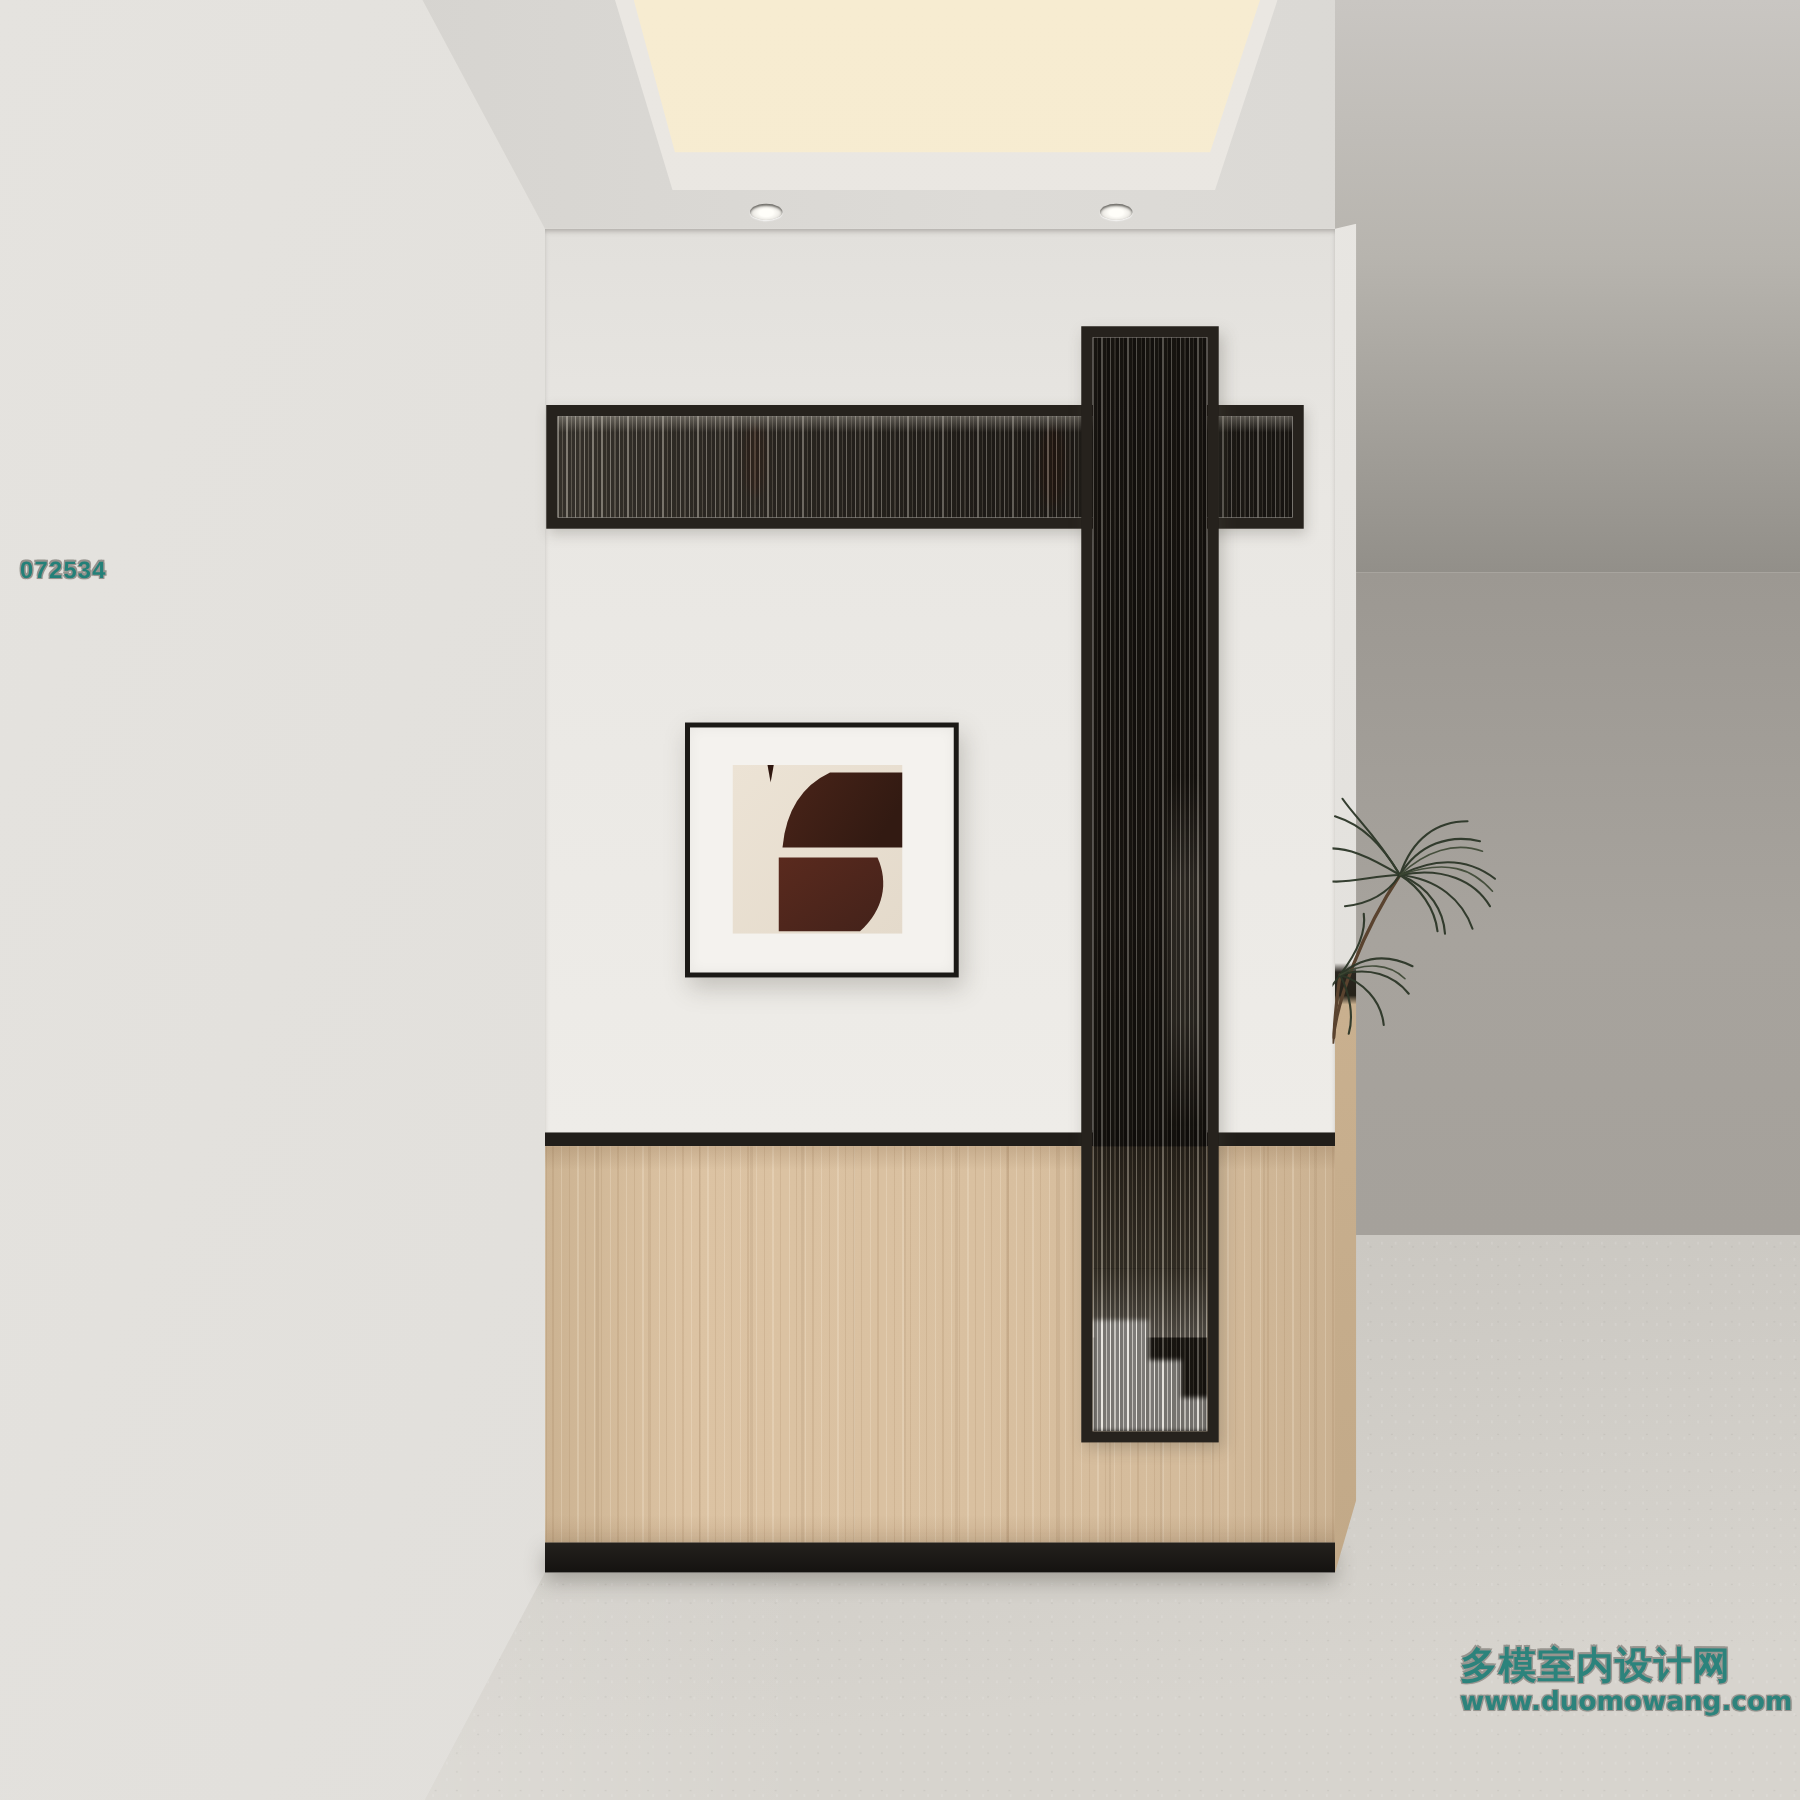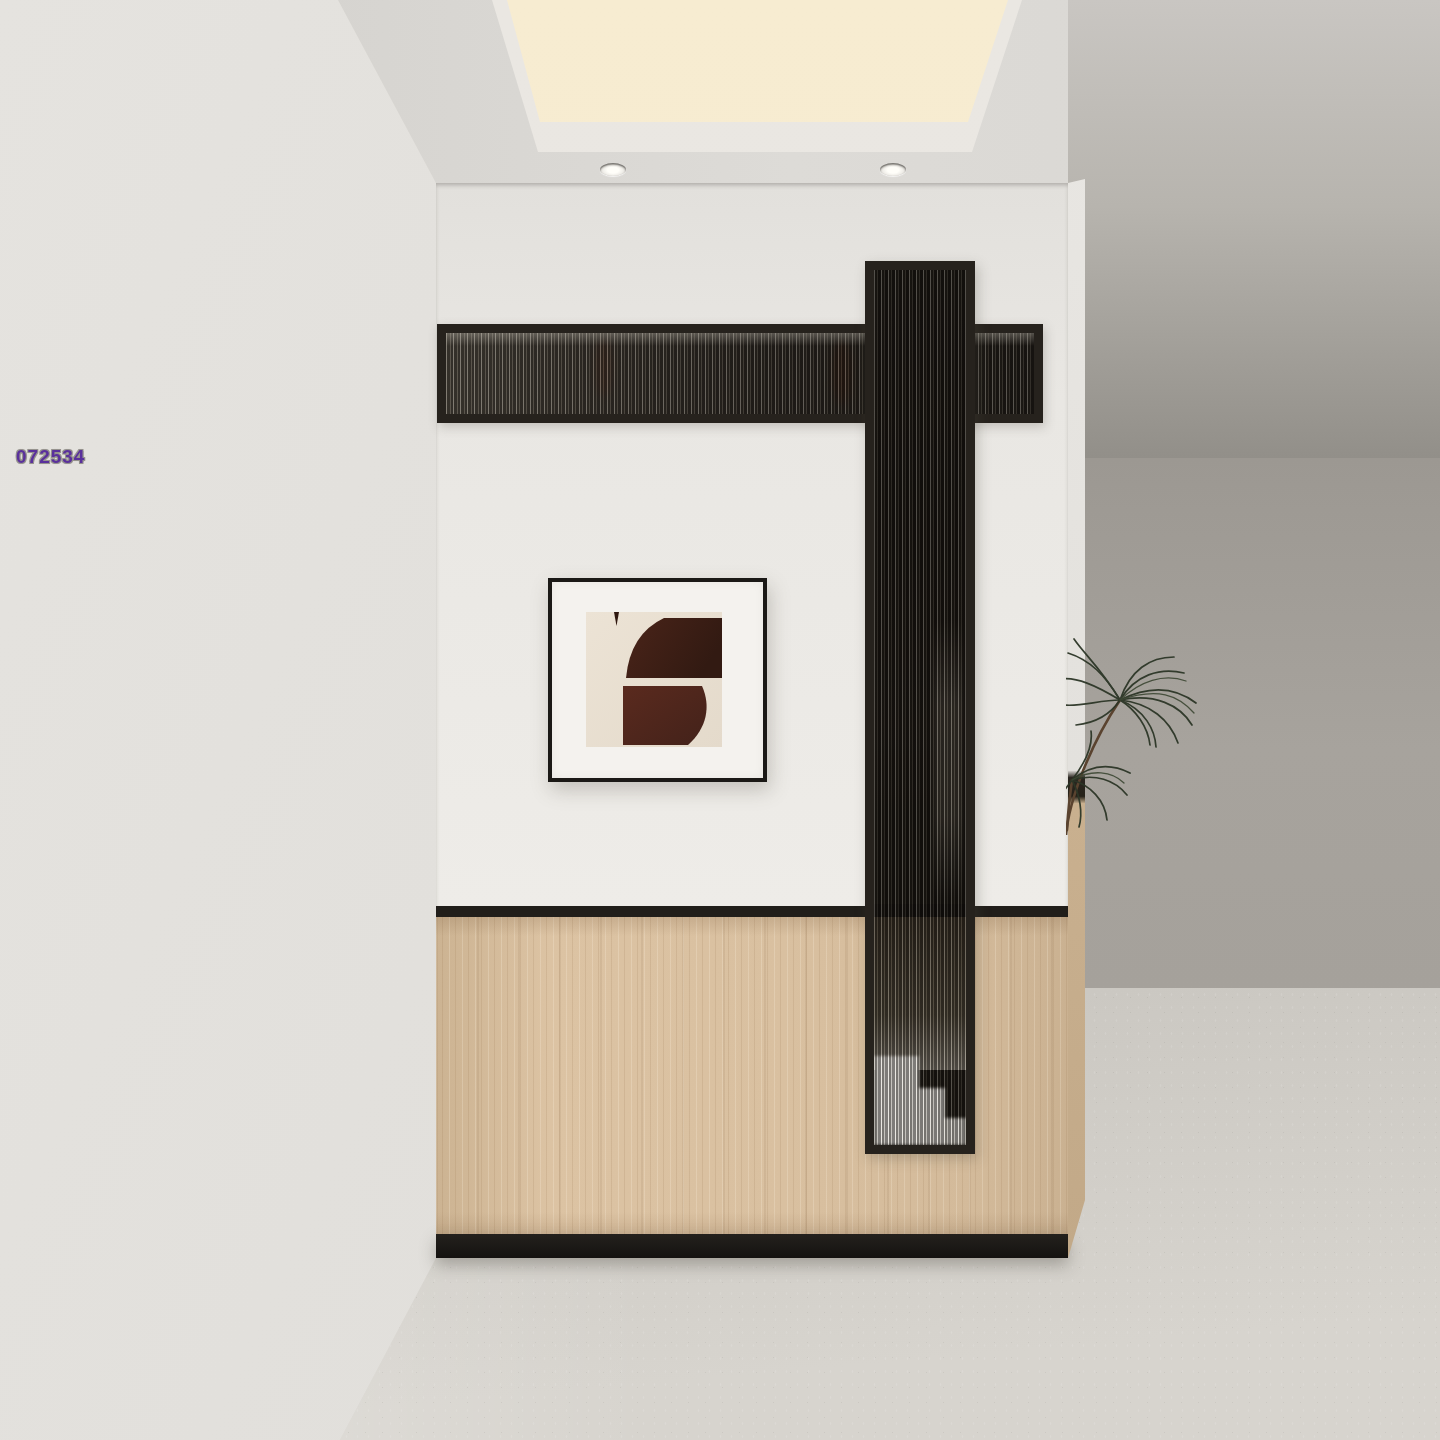--- a/index.html
+++ b/index.html
@@ -126,21 +126,21 @@
       rgba(228,223,213,.30) 0 1px,
       rgba(24,21,17,.55) 1px 3.5px,
       rgba(105,99,90,.30) 3.5px 4.5px,
       rgba(16,13,11,.50) 4.5px 7px);
   }
 
   
   .plant{left:1066px;top:615px;width:150px;height:220px;overflow:hidden;}
 
   
-  .wm{color:#4c1d95;font-weight:bold;
+  .wm{color:#0f766e;font-weight:bold;
       text-shadow:0 0 2px #8e8b86,1px 1px 0 #8e8b86,-1px -1px 0 #8e8b86,1px -1px 0 #8e8b86,-1px 1px 0 #8e8b86;}
   .wm-id{left:16px;top:446px;font-size:19px;letter-spacing:1px;opacity:.9;}
   .wm-site{left:1168px;top:1316px;text-align:left;opacity:.85;
            font-family:"DejaVu Sans","Liberation Sans",sans-serif;}
   .wm-site-name{font-size:30px;line-height:33px;letter-spacing:1px;}
   .wm-site-url{font-size:21px;line-height:25px;}
 </style>
 </head>
 <body>
 
@@ -241,14 +241,18 @@
       <path d="M6,165 C-1,175 -8,184 -18,186"></path>
     </g>
     <g fill="none" stroke="#3c4733" stroke-width="1.3" stroke-linecap="round" opacity="0.9">
       <path d="M54,85 C92,72 112,80 128,98"></path>
       <path d="M54,85 C74,66 98,58 120,66"></path>
       <path d="M6,165 C26,154 46,156 58,168"></path>
     </g>
   </svg>
 
   <div class="abs wm wm-id">072534</div>
+  <div class="abs wm wm-site">
+    <div class="wm-site-name">多模室内设计网</div>
+    <div class="wm-site-url">www.duomowang.com</div>
+  </div>
 
 </div>
 
 </body></html>

